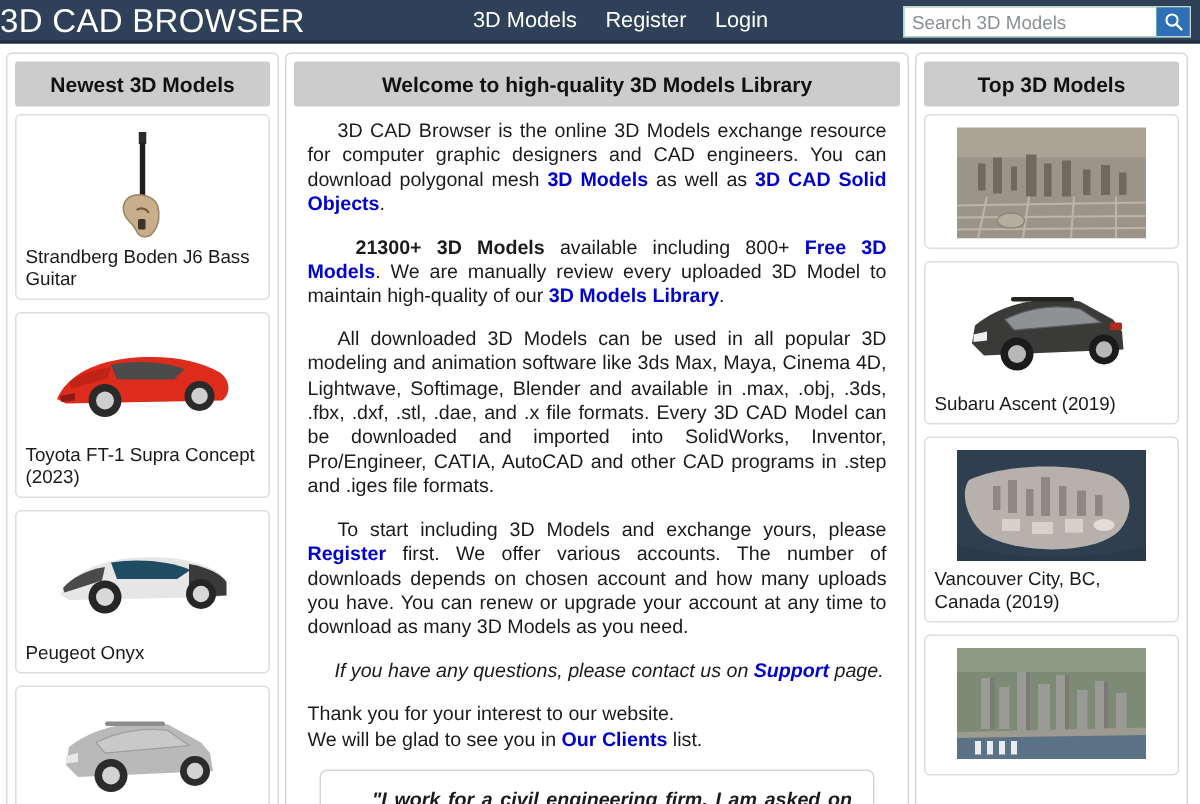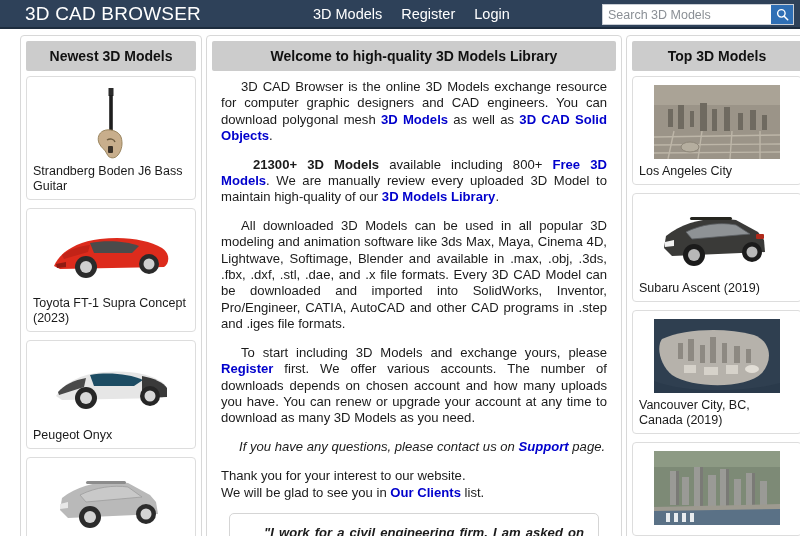--- a/index.html
+++ b/index.html
@@ -16,23 +16,23 @@
     height: 29px;
     background: #2e4159;
     border-bottom: 2px solid #1d2c3e;
     display: flex;
     align-items: center;
     position: relative;
     width: 800px;
   }
   #logo {
     color: #ffffff;
-    font-size: 19px;
+    font-size: 22px;
     letter-spacing: .2px;
-    padding-left: 25px;
+    padding-left: 0;
     white-space: nowrap;
   }
   #main-nav {
     display: flex;
     align-items: center;
     gap: 19px;
     margin-left: 112px;
   }
   #main-nav a {
     color: #ffffff;
@@ -70,21 +70,21 @@
     cursor: pointer;
     padding: 0;
   }
   #search-btn svg { display: block; }
 
   
   #page {
     display: flex;
     align-items: flex-start;
     gap: 0;
-    padding: 6px 4px 0 20px;
+    padding: 6px 4px 0 4px;
     height: 507px;
     background: #ffffff;
   }
   .panel {
     border: 1px solid #d8d8d8;
     border-radius: 4px;
     background: #ffffff;
     overflow: hidden;
   }
   .panel-head {
@@ -305,21 +305,20 @@
                 <line x1="0" y1="60" x2="126" y2="59"></line>
               <line x1="0" y1="68" x2="126" y2="67"></line>
               <line x1="20" y1="46" x2="14" y2="74"></line>
                 <line x1="48" y1="46" x2="44" y2="74"></line>
               <line x1="78" y1="46" x2="76" y2="74"></line>
                 <line x1="106" y1="46" x2="106" y2="74"></line>
             </g>
             <ellipse cx="36" cy="62" rx="9" ry="5" fill="#b5ae9f" stroke="#8d8678"></ellipse>
           </svg>
         </div>
-        <div class="model-title">Los Angeles City</div>
       </div>
 
       <div class="model-card">
         <div class="thumb">
           <svg width="130" height="70" viewBox="0 0 130 70">
             <path d="M14 32 C32 17 58 12 84 16 L106 28 L112 36 L113 48 L20 52 L12 44 Z" fill="#3a3a38"></path>
             <path d="M34 28 C50 20 68 18 84 21 L98 30 L40 35 Z" fill="#8e9295" stroke="#5d6164" stroke-width="0.8"></path>
             <rect x="38" y="13" width="42" height="3" rx="1.5" fill="#25251f"></rect>
             <ellipse cx="42" cy="51" rx="11" ry="11" fill="#1b1b1b"></ellipse>
             <ellipse cx="42" cy="51" rx="6" ry="6" fill="#b8b8b8"></ellipse>

